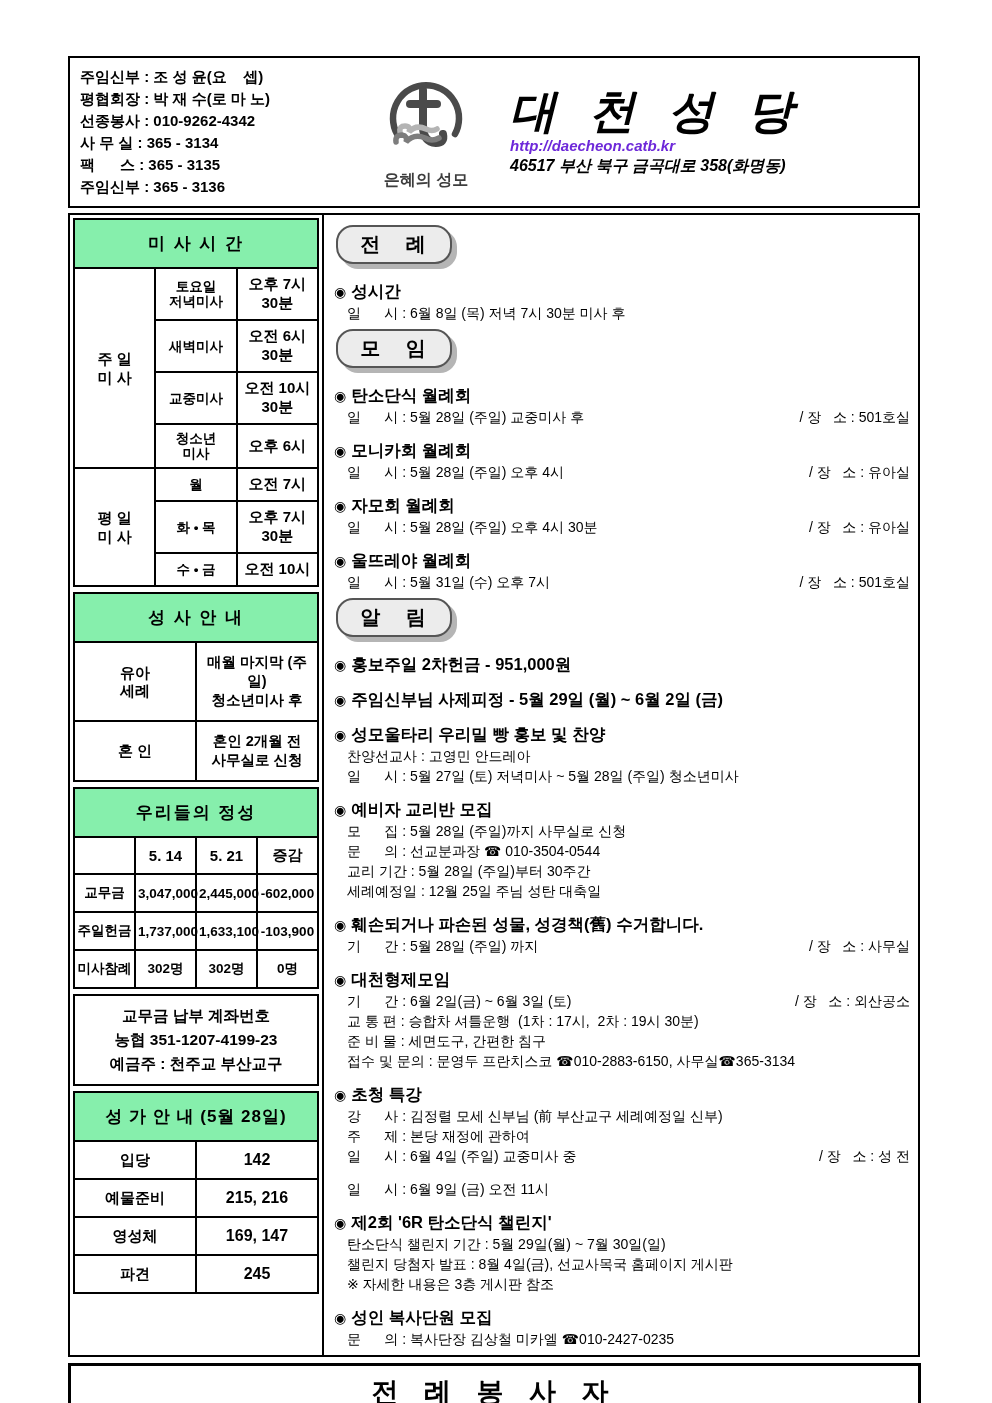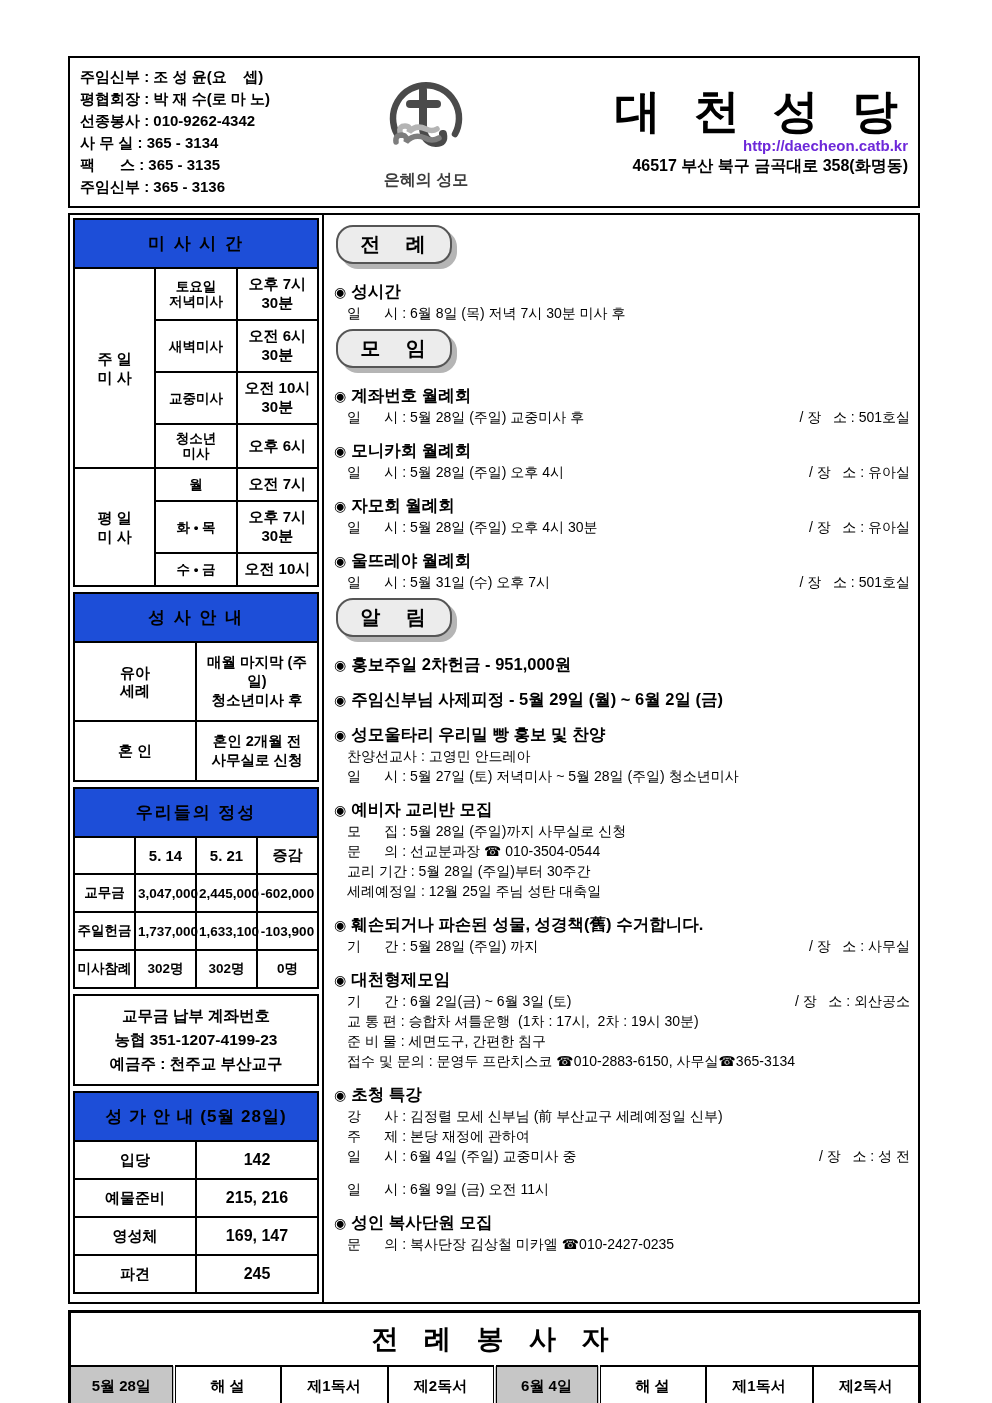--- a/index.html
+++ b/index.html
@@ -5,34 +5,34 @@
   html,body{margin:0;padding:0;background:#ffffff;}
   body{width:992px;height:1403px;font-family:"Liberation Sans","DejaVu Sans",sans-serif;color:#000;}
   .page{width:852px;margin:56px 0 0 68px;}
   .pre{white-space:pre-wrap;}
 
   
   .header-box{border:2px solid #000;display:flex;align-items:center;height:152px;box-sizing:border-box;padding:6px 10px;}
   .contact{width:262px;font-weight:bold;font-size:15px;line-height:22px;letter-spacing:0px;}
   .logo-wrap{width:168px;text-align:center;}
   .logo-cap{font-weight:bold;font-size:16px;color:#3d3d3d;margin-top:0px;}
-  .masthead{flex:1;text-align:right;}
+  .masthead{flex:1;text-align:left;font-style:italic;}
   .church-name{font-size:46px;font-weight:bold;letter-spacing:0.22em;line-height:1.05;}
   .church-url{font-size:15px;font-weight:bold;color:#6d28d9;text-decoration:none;display:inline-block;margin-top:2px;}
   .church-addr{font-size:16px;font-weight:bold;margin-top:1px;}
 
   
   .main-box{border:2px solid #000;margin-top:5px;display:flex;min-height:916px;box-sizing:border-box;}
   .sidebar{width:252px;box-sizing:border-box;padding:3px;}
   .content{flex:1;border-left:2px solid #000;box-sizing:border-box;padding:4px 8px 6px 10px;}
 
   table{border-collapse:collapse;}
   .stable{width:100%;margin-bottom:5px;table-layout:fixed;}
   .stable td{border:2px solid #000;text-align:center;font-weight:bold;}
-  .shead{background:#1d4ed8;font-size:17px;padding:12px 2px;letter-spacing:2px;}
+  .shead{background:#86efac;font-size:17px;padding:12px 2px;letter-spacing:2px;}
   .grp{font-size:15px;line-height:19px;width:46px;}
   .mname{font-size:13.5px;line-height:15px;width:72px;padding:6px 1px;margin-left:41px;}
   .mtime{font-size:15px;padding:6px 1px;}
   .srow-name{font-size:15px;line-height:18px;width:52px;padding:10px 2px;}
   .srow-desc{font-size:14.5px;line-height:19px;padding:10px 2px;}
   .off-h{font-size:15px;padding:8px 2px;}
   .off-c{font-size:13.5px;padding:9px 2px;}
   .off-l{font-size:13.5px;width:52px;padding:9px 1px;}
   .acct{border:2px solid #000;text-align:center;font-weight:bold;font-size:15.5px;line-height:24px;padding:8px 2px;margin-bottom:5px;}
   .hymn-l{font-size:15px;width:104px;padding:1px 2px;}
@@ -220,21 +220,21 @@
         <div class="ititle"><span class="bullet">◉</span><span>성시간</span></div>
         <div class="dline">
             <span class="dl">일      시 : 6월 8일 (목) 저녁 7시 30분 미사 후</span>
             <span class="dr"></span>
           </div>
       </div>
 
       <div class="pill">모  임</div>
 
       <div class="item">
-        <div class="ititle"><span class="bullet">◉</span><span>계좌번호 월례회</span></div>
+        <div class="ititle"><span class="bullet">◉</span><span>탄소단식 월례회</span></div>
         <div class="dline">
             <span class="dl">일      시 : 5월 28일 (주일) 교중미사 후</span>
             <span class="dr">/ 장   소 : 501호실</span>
           </div>
       </div>
       <div class="item">
         <div class="ititle"><span class="bullet">◉</span><span>모니카회 월례회</span></div>
         <div class="dline">
             <span class="dl">일      시 : 5월 28일 (주일) 오후 4시</span>
             <span class="dr">/ 장   소 : 유아실</span>
@@ -319,20 +319,32 @@
             <span class="dl">주      제 : 본당 재정에 관하여</span>
           </div>
         <div class="dline">
             <span class="dl">일      시 : 6월 4일 (주일) 교중미사 중</span>
             <span class="dr">/ 장   소 : 성 전</span>
           </div>
       </div>
       <div class="item">
         <div class="dline">
             <span class="dl">일      시 : 6월 9일 (금) 오전 11시</span>
+          </div>
+      </div>
+      <div class="item">
+        <div class="ititle"><span class="bullet">◉</span><span>제2회 '6R 탄소단식 챌린지'</span></div>
+        <div class="dline">
+            <span class="dl">탄소단식 챌린지 기간 : 5월 29일(월) ~ 7월 30일(일)</span>
+          </div>
+        <div class="dline">
+            <span class="dl">챌린지 당첨자 발표 : 8월 4일(금), 선교사목국 홈페이지 게시판</span>
+          </div>
+        <div class="dline">
+            <span class="dl">※ 자세한 내용은 3층 게시판 참조</span>
           </div>
       </div>
       <div class="item">
         <div class="ititle"><span class="bullet">◉</span><span>성인 복사단원 모집</span></div>
         <div class="dline">
             <span class="dl">문      의 : 복사단장 김상철 미카엘 ☎010-2427-0235</span>
           </div>
       </div>
 
     </div>

